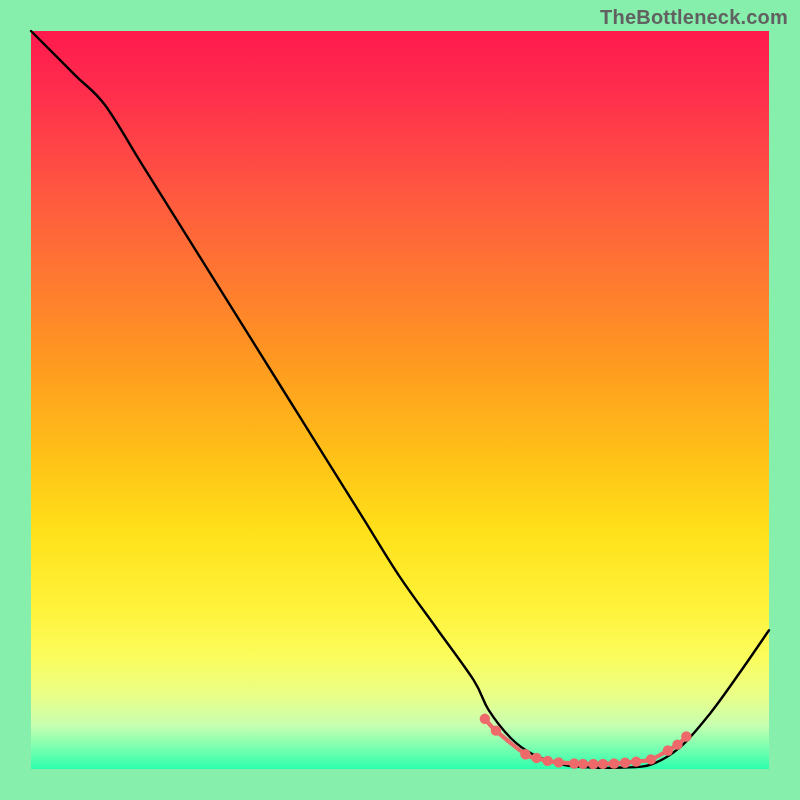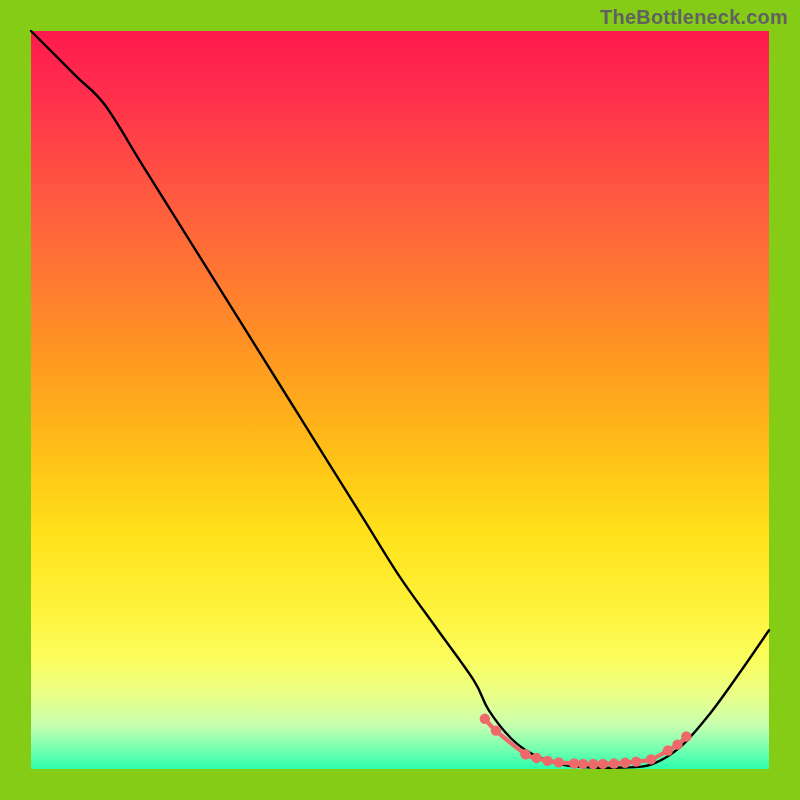--- a/index.html
+++ b/index.html
@@ -9,21 +9,21 @@
     height: 800px;
     background: #000;
     overflow: hidden;
   }
   .frame {
     position: absolute;
     left: 0;
     top: 0;
     width: 800px;
     height: 800px;
-    background: #84cc16;
+    background: #86efac;
   }
   .plot {
     position: absolute;
     left: 31px;
     top: 31px;
     width: 738px;
     height: 738px;
     
     background: linear-gradient(to bottom,
       #ff1a4d 0%,

